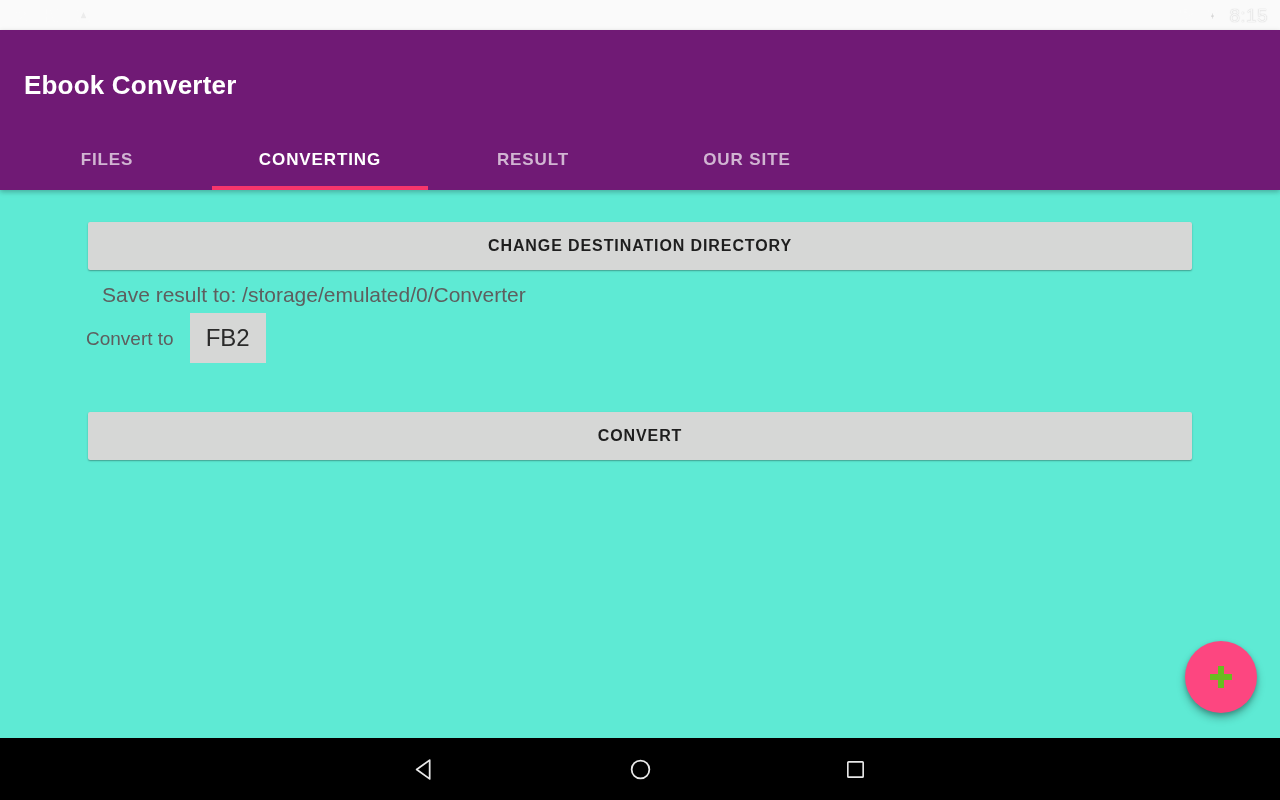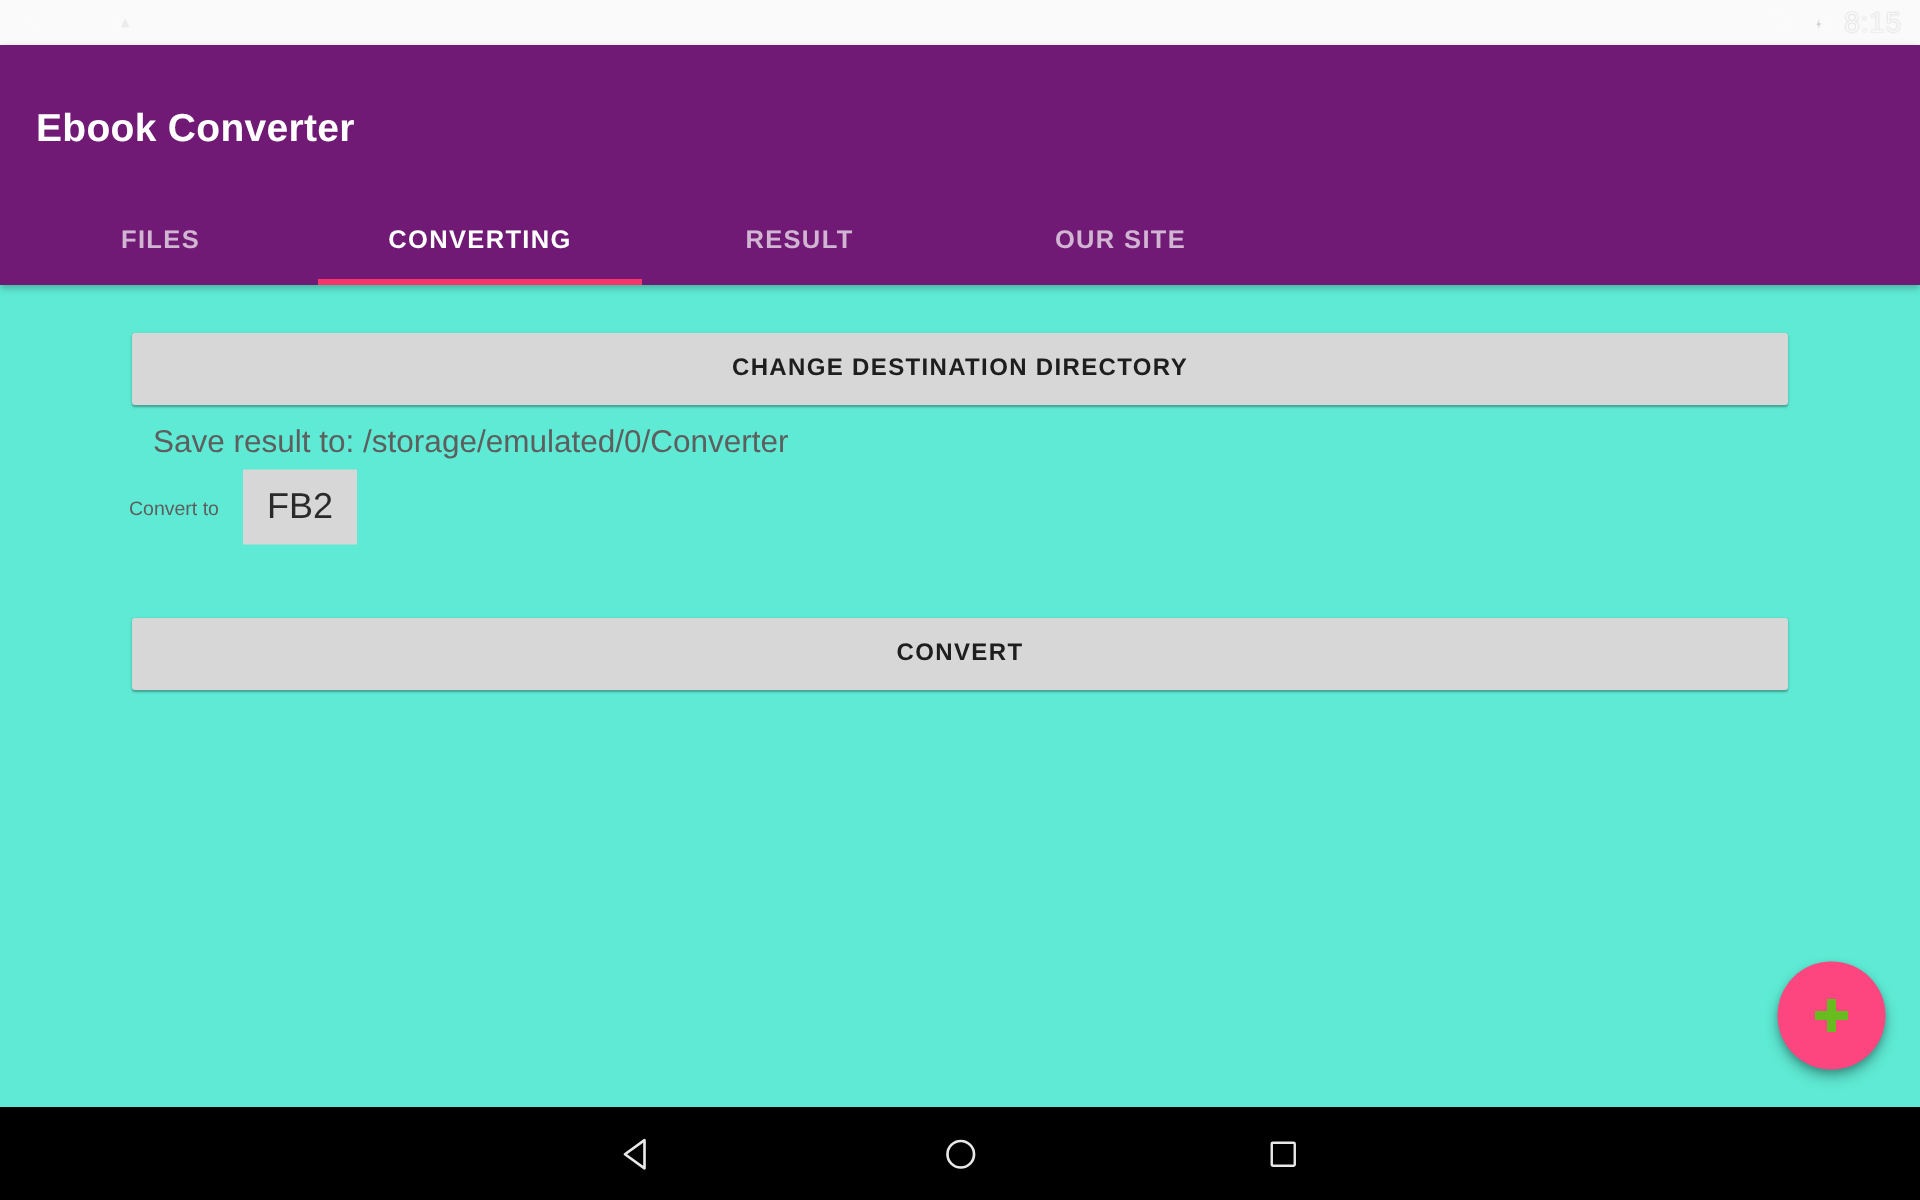--- a/index.html
+++ b/index.html
@@ -154,21 +154,21 @@
   }
   .convert-row {
     position: absolute;
     left: 86px;
     top: 122px;
     display: flex;
     align-items: center;
     height: 52px;
   }
   .convert-label {
-    font-size: 13px;
+    font-size: 19px;
     color: #5e5e5e;
     line-height: 1;
     margin-right: 16px;
   }
   .format-spinner {
     min-width: 76px;
     height: 50px;
     background: #d6d7d6;
     display: flex;
     align-items: center;

